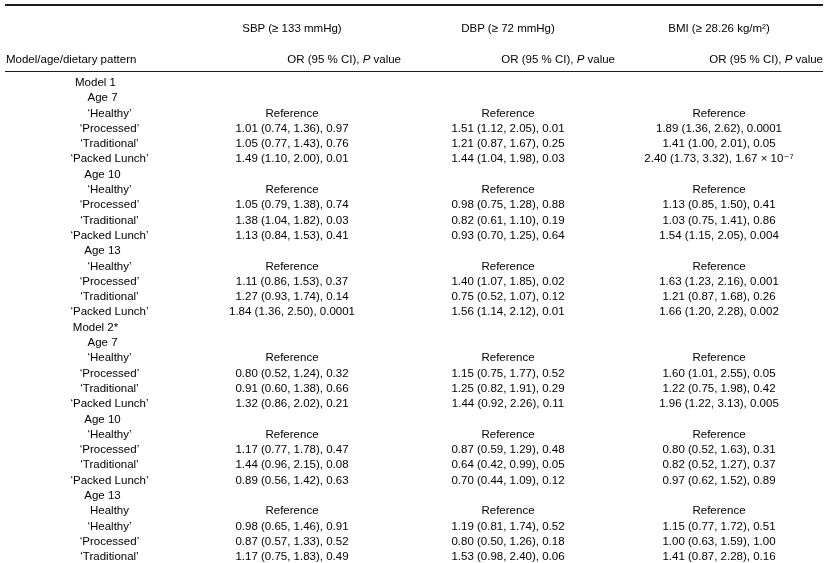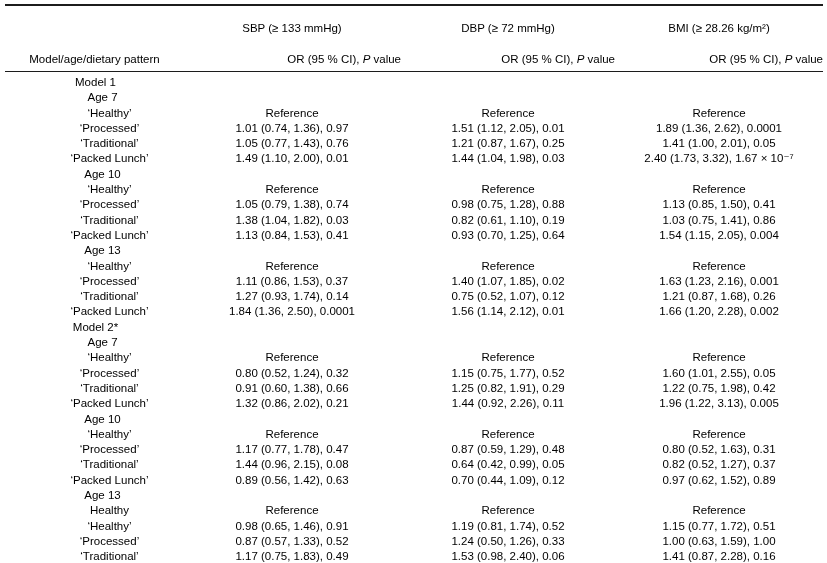--- a/index.html
+++ b/index.html
@@ -32,21 +32,21 @@
 
   th, td {
     margin: 0;
     padding: 0;
     font-size: 11.5px;
     font-weight: normal;
     white-space: nowrap;
     color: #000000;
   }
   thead th.rowhead {
-    text-align: center;
+    text-align: left;
     vertical-align: bottom;
     padding-left: 1px;
     padding-bottom: 6px;
     border-bottom: 1.5px solid #1c1c1c;
   }
   thead tr.group-row th.group {
     text-align: center;
     vertical-align: middle;
     height: 27px;
     padding-top: 8px;
@@ -304,21 +304,21 @@
   <tr>
     <td class="label indent-2">‘Healthy’</td>
     <td class="val">0.98 (0.65, 1.46), 0.91</td>
     <td class="val">1.19 (0.81, 1.74), 0.52</td>
     <td class="val">1.15 (0.77, 1.72), 0.51</td>
   </tr>
 
   <tr>
     <td class="label indent-2">‘Processed’</td>
     <td class="val">0.87 (0.57, 1.33), 0.52</td>
-    <td class="val">1.24 (0.50, 1.26), 0.33</td>
+    <td class="val">0.80 (0.50, 1.26), 0.18</td>
     <td class="val">1.00 (0.63, 1.59), 1.00</td>
   </tr>
 
   <tr>
     <td class="label indent-2">‘Traditional’</td>
     <td class="val">1.17 (0.75, 1.83), 0.49</td>
     <td class="val">1.53 (0.98, 2.40), 0.06</td>
     <td class="val">1.41 (0.87, 2.28), 0.16</td>
   </tr>
 </tbody>

